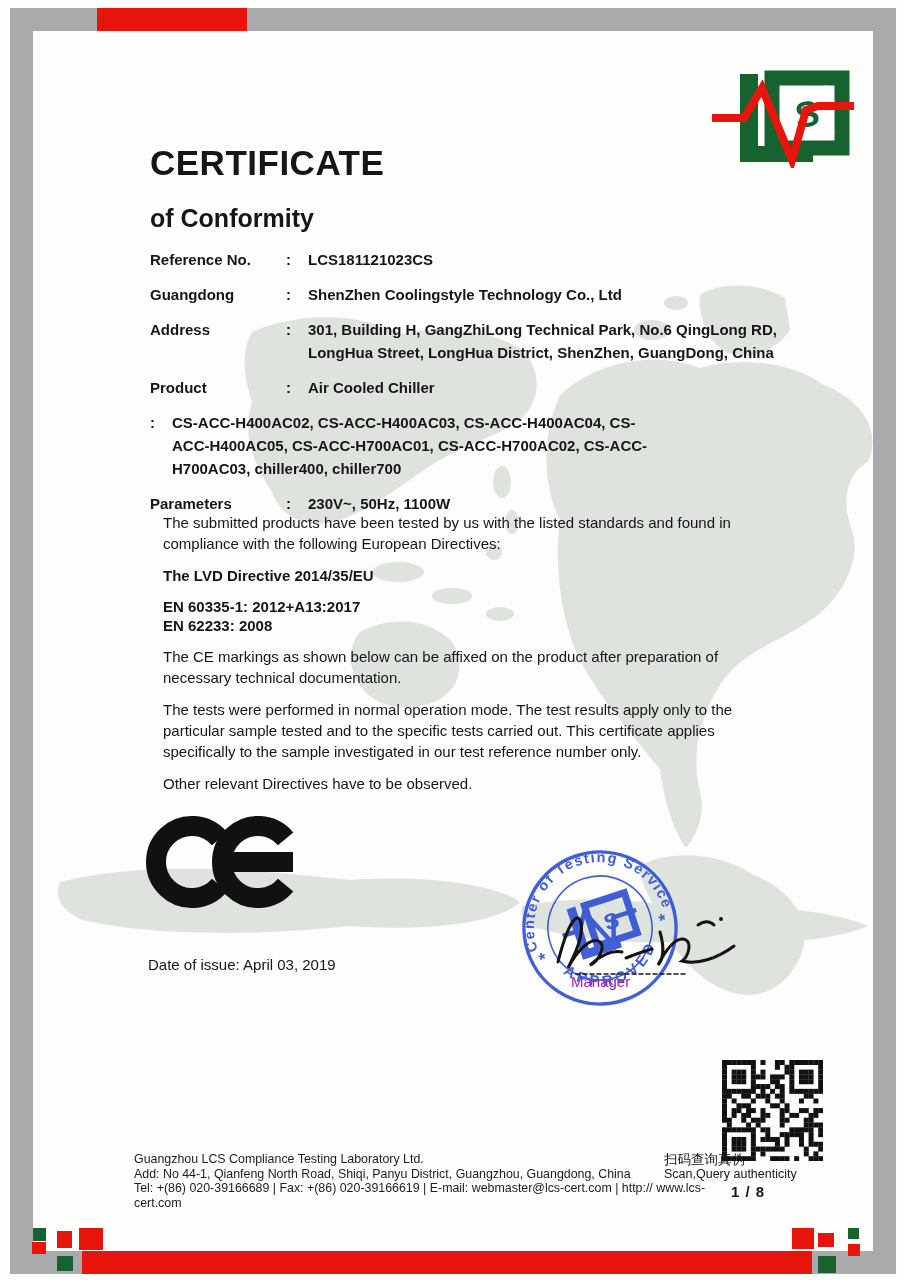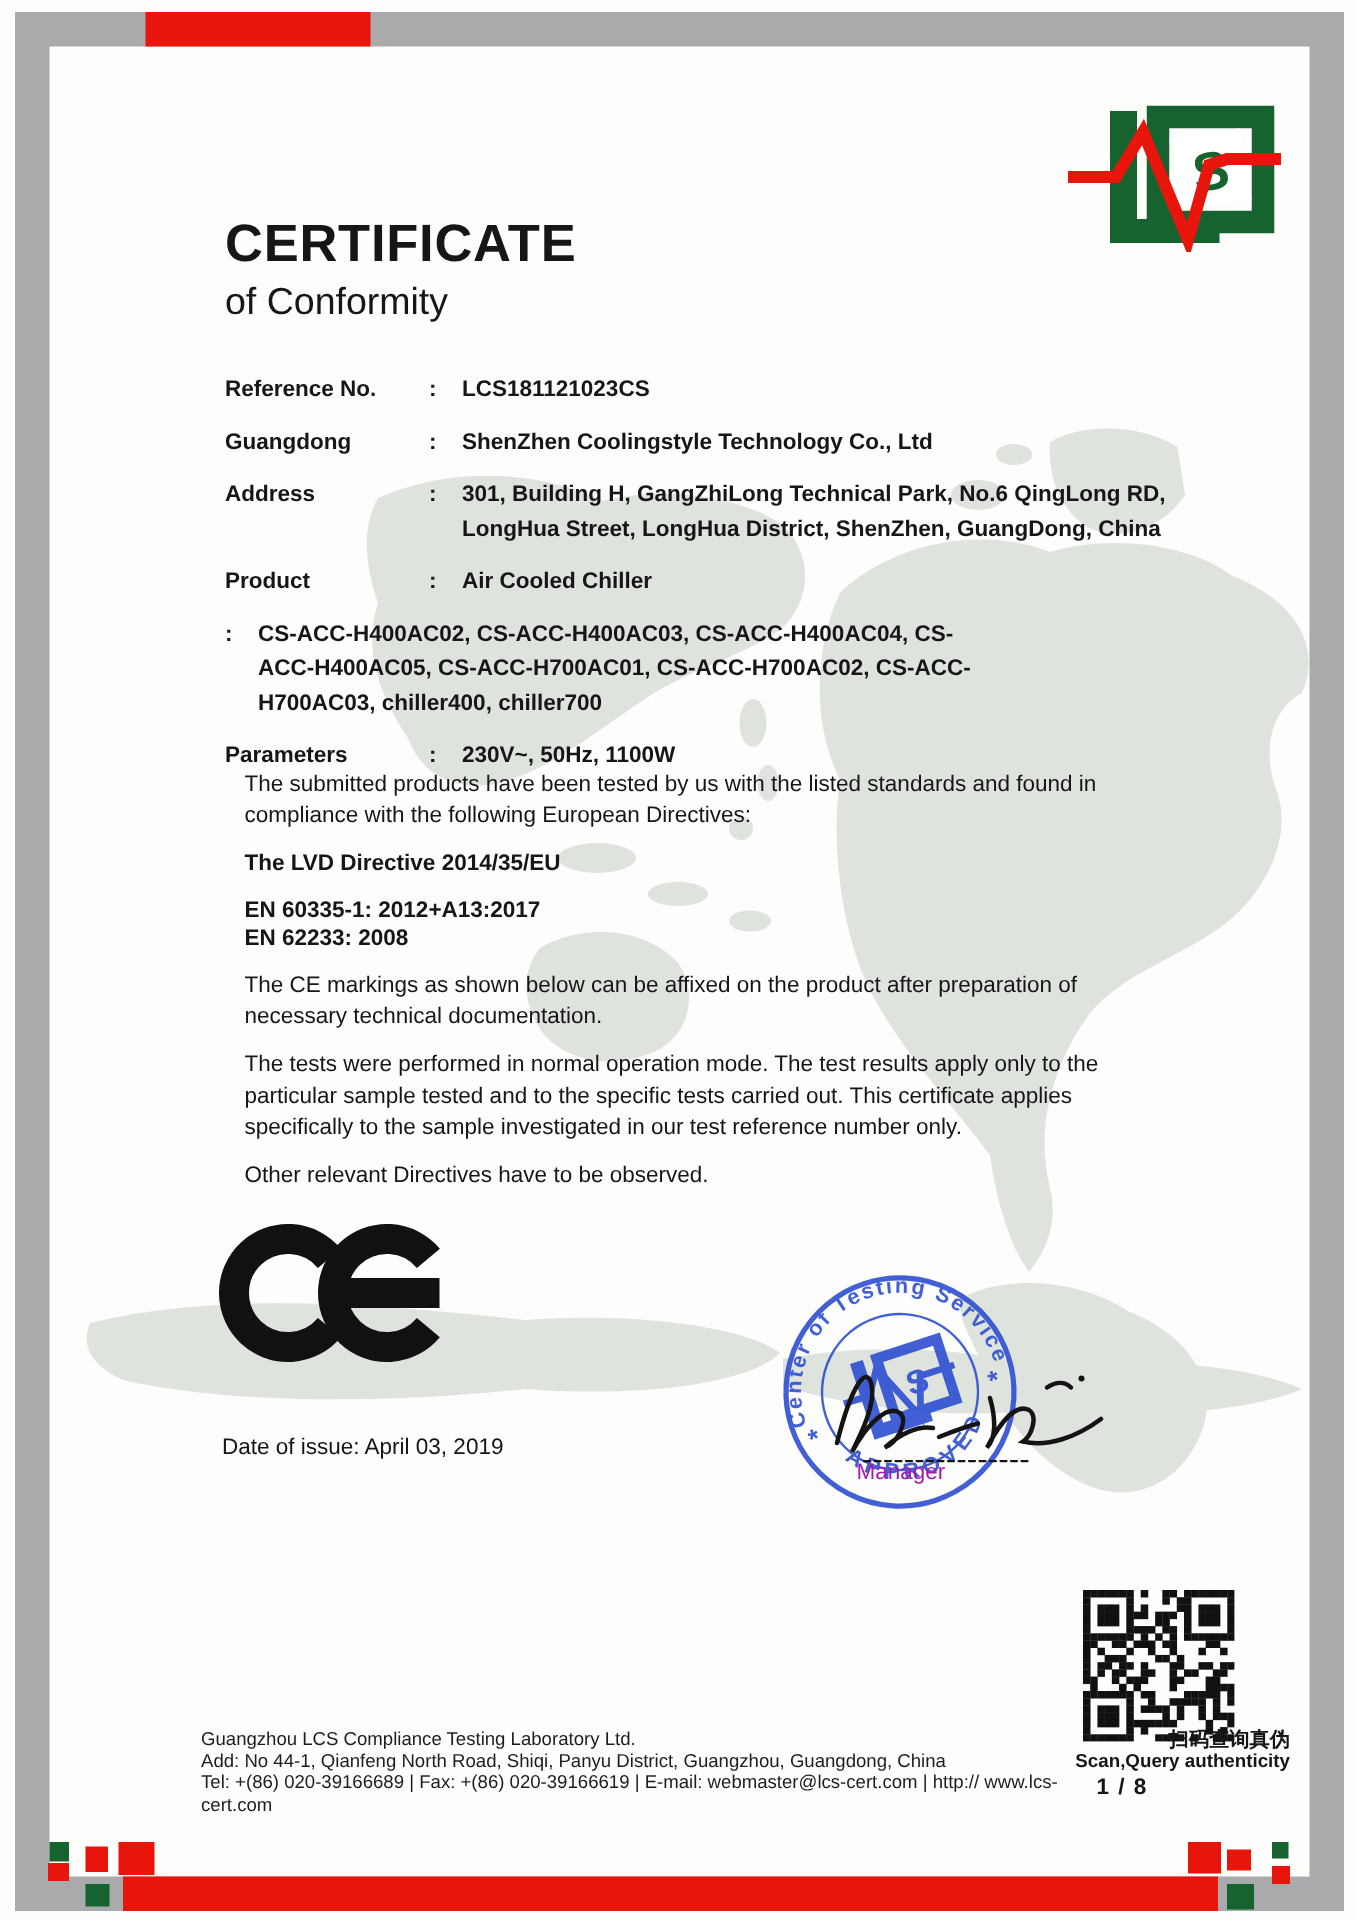--- a/index.html
+++ b/index.html
@@ -16,40 +16,40 @@
   #frame-right{left:873px;top:8px;width:23px;height:1266px}
   #frame-bottom{left:10px;top:1251px;width:886px;height:23px}
   #top-red-bar{left:97px;top:8px;width:150px;height:23px;background:var(--red)}
   #bottom-red-bar{left:82px;top:1251px;width:730px;height:23px;background:var(--red)}
   .sq{position:absolute}
   .sq.red{background:var(--red)}
   .sq.green{background:var(--green)}
   
   #title-block{left:150px;top:144px}
   #title-main{font-size:35px;font-weight:bold;letter-spacing:.5px;line-height:38px}
-  #title-sub{font-size:25px;font-weight:normal;line-height:28px;margin-top:5px}
+  #title-sub{font-size:25px;font-weight:bold;line-height:28px;margin-top:22px}
   
   #fields{left:150px;top:248px;width:640px}
   .field-row{display:flex;font-weight:bold;font-size:15px;line-height:23px;margin-bottom:12px}
   .field-label{width:136px;flex:none}
   .field-colon{width:22px;flex:none}
   .field-value{width:476px}
   
   #body-text{left:150px;top:512px;width:606px;font-size:15px}
   .para{margin:0 0 11px 13px;line-height:21px}
   .para.b{font-weight:bold}
   .para.std{line-height:19px}
   
   #ce-svg{left:146px;top:810px}
   #date-of-issue{left:148px;top:956px;font-weight:normal;font-size:15px}
   #stamp-svg{left:512px;top:840px;opacity:.9}
   #signature-svg{left:548px;top:906px}
   #manager-label{left:571px;top:973px;font-size:15px;color:#a21caf}
   #qr-block{left:722px;top:1060px}
-  #qr-captions{left:640px;top:1152px;width:220px;text-align:right;font-weight:bold}
+  #qr-captions{left:664px;top:1152px;width:220px;text-align:left;font-weight:normal}
   #qr-caption-cn{font-size:13.5px;line-height:15px}
   #qr-caption-en{font-size:12.5px;line-height:15px}
   #pagination{left:731px;top:1183px;font-weight:bold;font-size:15px;letter-spacing:1px}
   #footer{left:134px;top:1152px;width:575px;font-size:12.4px;line-height:14.6px;color:#1d1d1d}
   
   #watermark{left:0;top:0;z-index:0}
   .layer1{z-index:1}
   .layer2{z-index:2}
   .layer3{z-index:3}
 </style>

